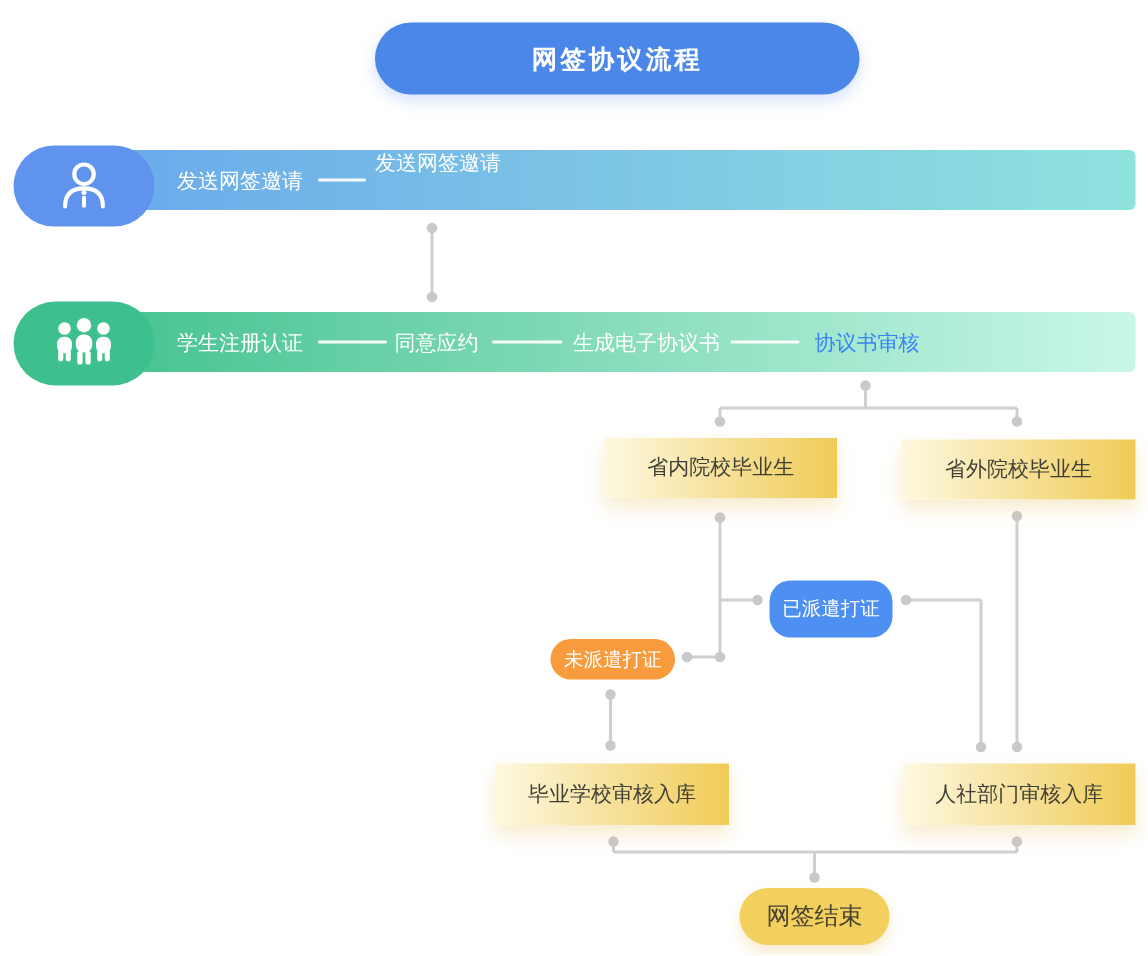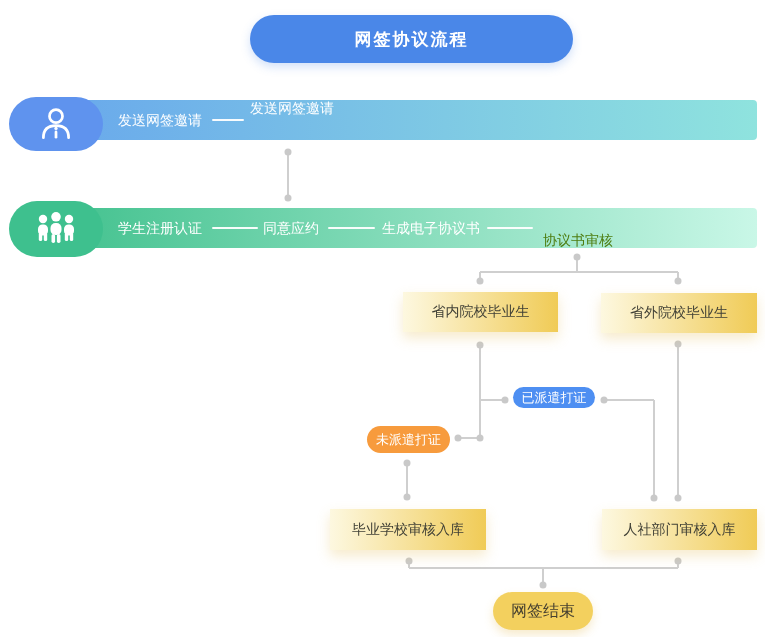--- a/index.html
+++ b/index.html
@@ -25,42 +25,42 @@
   .blob{z-index:3;display:flex;align-items:center;justify-content:center;}
   .blob-unit{left:9px;top:97px;width:94px;height:54px;border-radius:27px;background:#5f93ee;}
   .blob-student{left:9px;top:201px;width:94px;height:56px;border-radius:28px;background:#3ec08e;}
   
   .rowtext{z-index:4;font-size:14px;line-height:16px;color:#ffffff;white-space:nowrap;}
   .t-unit-label{left:118px;top:112px;}
   .t-unit-step{left:250px;top:100px;}
   .t-stu-label{left:118px;top:220px;}
   .t-stu-step1{left:263px;top:220px;}
   .t-stu-step2{left:382px;top:220px;}
-  .t-stu-step3{left:543px;top:220px;color:#4d7c0f;margin-top:12px;}
+  .t-stu-step3{left:543px;top:220px;color:#3b82f6;}
   .sep{z-index:4;height:2px;background:rgba(255,255,255,0.95);border-radius:1px;}
   .sep-u1{left:212px;top:119px;width:32px;}
   .sep-s1{left:212px;top:227px;width:46px;}
   .sep-s2{left:328px;top:227px;width:47px;}
   .sep-s3{left:487px;top:227px;width:46px;}
   
   .ybox{
     z-index:3;background:linear-gradient(90deg,#fdf8e0 0%,#f0cb56 100%);
     color:#3f3f35;font-size:14px;display:flex;align-items:center;justify-content:center;
     box-shadow:0 6px 12px rgba(228,190,90,0.30);white-space:nowrap;
   }
   .box-inside{left:403px;top:292px;width:155px;height:40px;}
   .box-outside{left:601px;top:293px;width:156px;height:40px;}
   .box-school{left:330px;top:509px;width:156px;height:41px;}
   .box-hr{left:602px;top:509px;width:155px;height:41px;text-align:center;}
   
   .pill{
     z-index:3;color:#ffffff;font-size:13px;display:flex;align-items:center;justify-content:center;
     border-radius:14px;white-space:nowrap;
   }
-  .pill-dispatched{left:513px;top:387px;width:82px;height:21px;background:#4e8ff2;}
+  .pill-dispatched{left:513px;top:387px;width:82px;height:38px;background:#4e8ff2;}
   .pill-notdispatched{left:367px;top:426px;width:83px;height:27px;background:#f79b3d;}
   .pill-end{
     left:493px;top:592px;width:100px;height:38px;border-radius:19px;
     background:#f3d05e;color:#474130;font-size:16px;z-index:3;
     display:flex;align-items:center;justify-content:center;
     box-shadow:0 5px 10px rgba(228,190,90,0.30);
   }
 </style>
 </head>
 <body>

